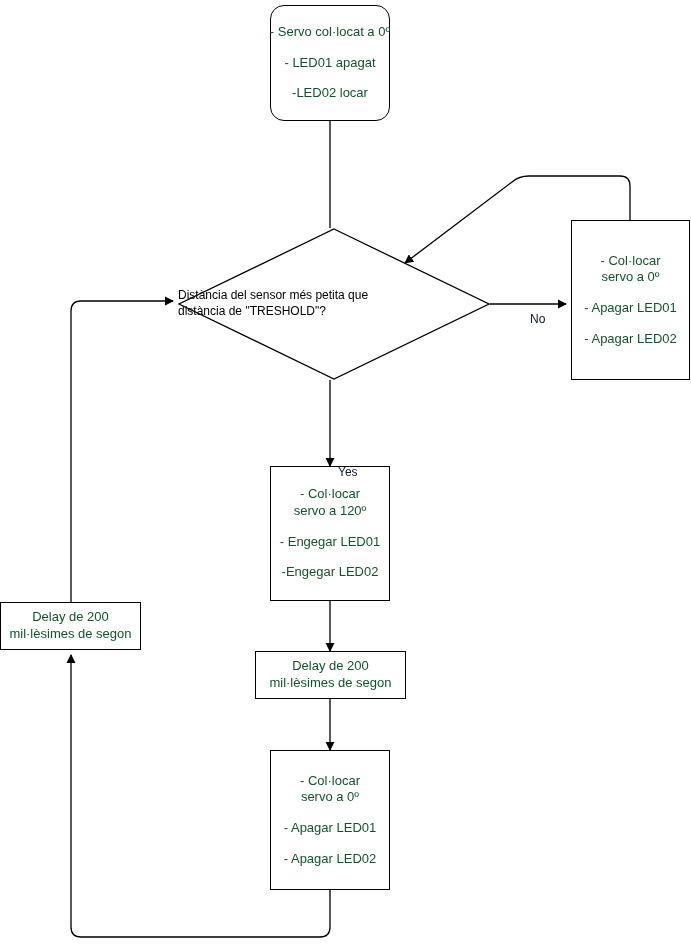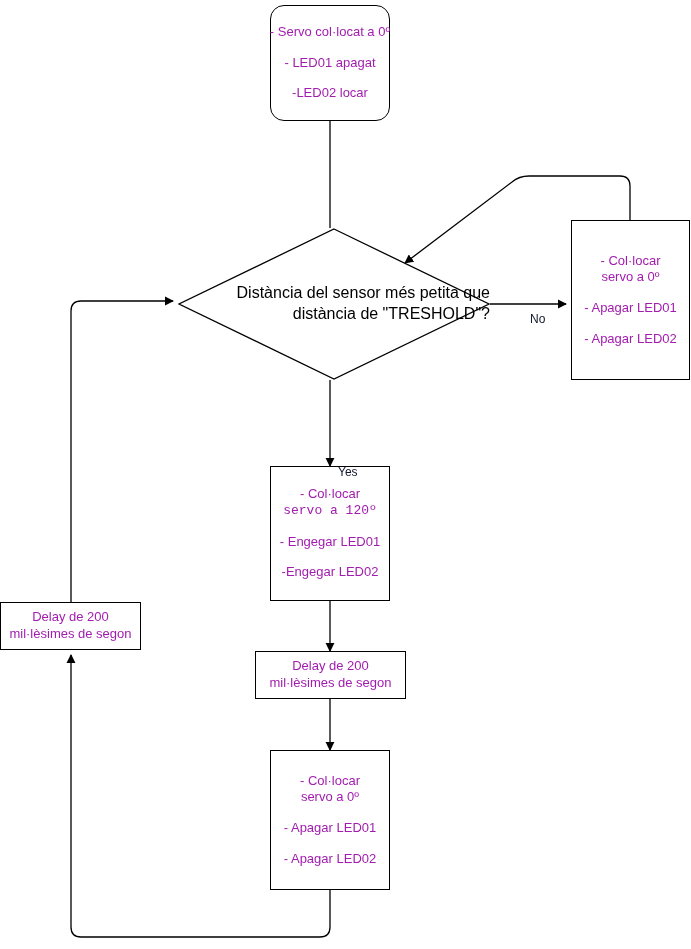--- a/index.html
+++ b/index.html
@@ -27,21 +27,21 @@
   .node {
     position: absolute;
     box-sizing: border-box;
     background: #ffffff;
     border: 1px solid #000000;
     display: flex;
     flex-direction: column;
     align-items: center;
     justify-content: center;
     text-align: center;
-    color: #a21caf;
+    color: #14532d;
     font-size: 13px;
     line-height: 1.28;
     z-index: 2;
   }
   .node.rounded {
     border-radius: 14px;
   }
   .node .line {
     white-space: nowrap;
   }
@@ -54,22 +54,22 @@
   .diamond-wrap {
     position: absolute;
     z-index: 2;
   }
   .diamond-label {
     position: absolute;
     left: 0;
     top: 50%;
     width: 100%;
     transform: translateY(-50%);
-    text-align: right;
-    font-size: 16px;
+    text-align: left;
+    font-size: 12px;
     line-height: 1.3;
     color: #000000;
     pointer-events: none;
   }
   .edge-label {
     position: absolute;
     font-size: 12px;
     color: #0f172a;
     z-index: 3;
     background: transparent;
@@ -122,21 +122,21 @@
 
   <div class="node" style="left:571px; top:220px; width:119px; height:160px;">
     <div class="line tightpair">- Col·locar</div>
     <div class="line" style="margin-top:0;">servo a 0º</div>
     <div class="line">- Apagar LED01</div>
     <div class="line">- Apagar LED02</div>
   </div>
 
   <div class="node" style="left:270px; top:466px; width:120px; height:135px;">
     <div class="line">- Col·locar</div>
-    <div class="line" style="margin-top:0;font-family:Liberation Mono, monospace;">servo a 120º</div>
+    <div class="line" style="margin-top:0;">servo a 120º</div>
     <div class="line">- Engegar LED01</div>
     <div class="line">-Engegar LED02</div>
   </div>
 
   <div class="node tight" style="left:255px; top:651px; width:151px; height:48px;">
     <div class="line">Delay de 200</div>
     <div class="line">mil·lèsimes de segon</div>
   </div>
 
   <div class="node" style="left:270px; top:750px; width:120px; height:140px;">

